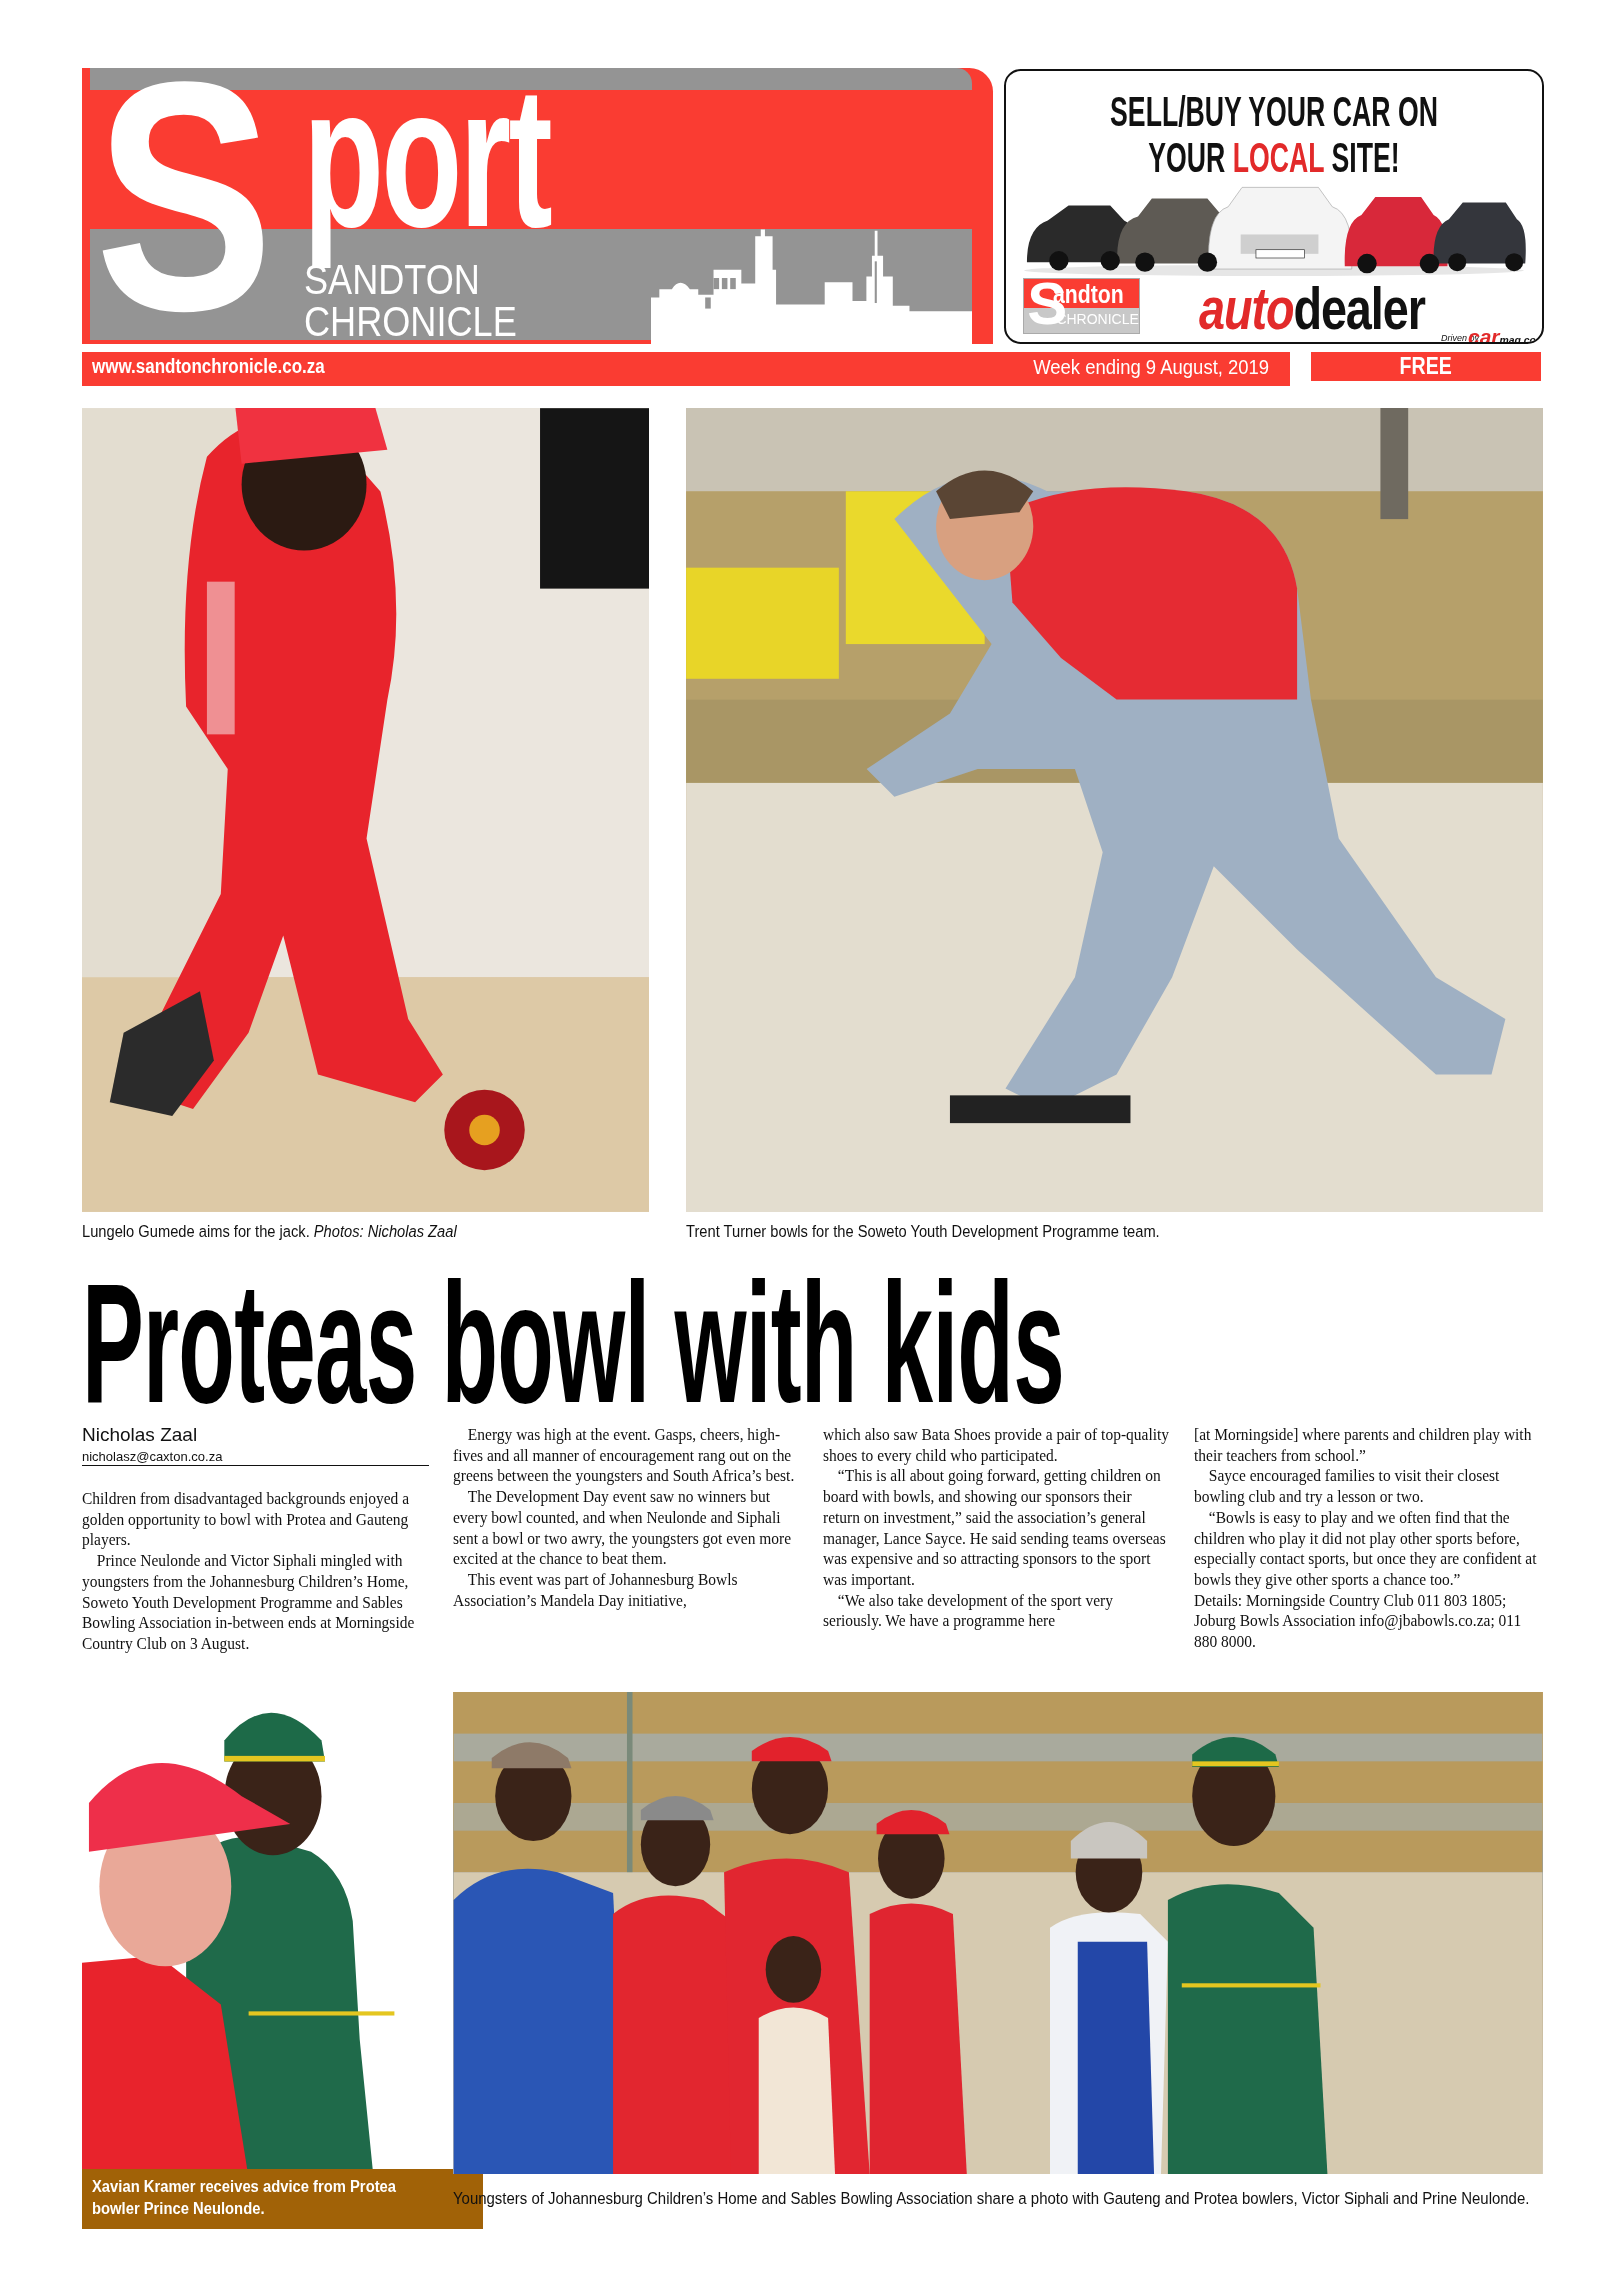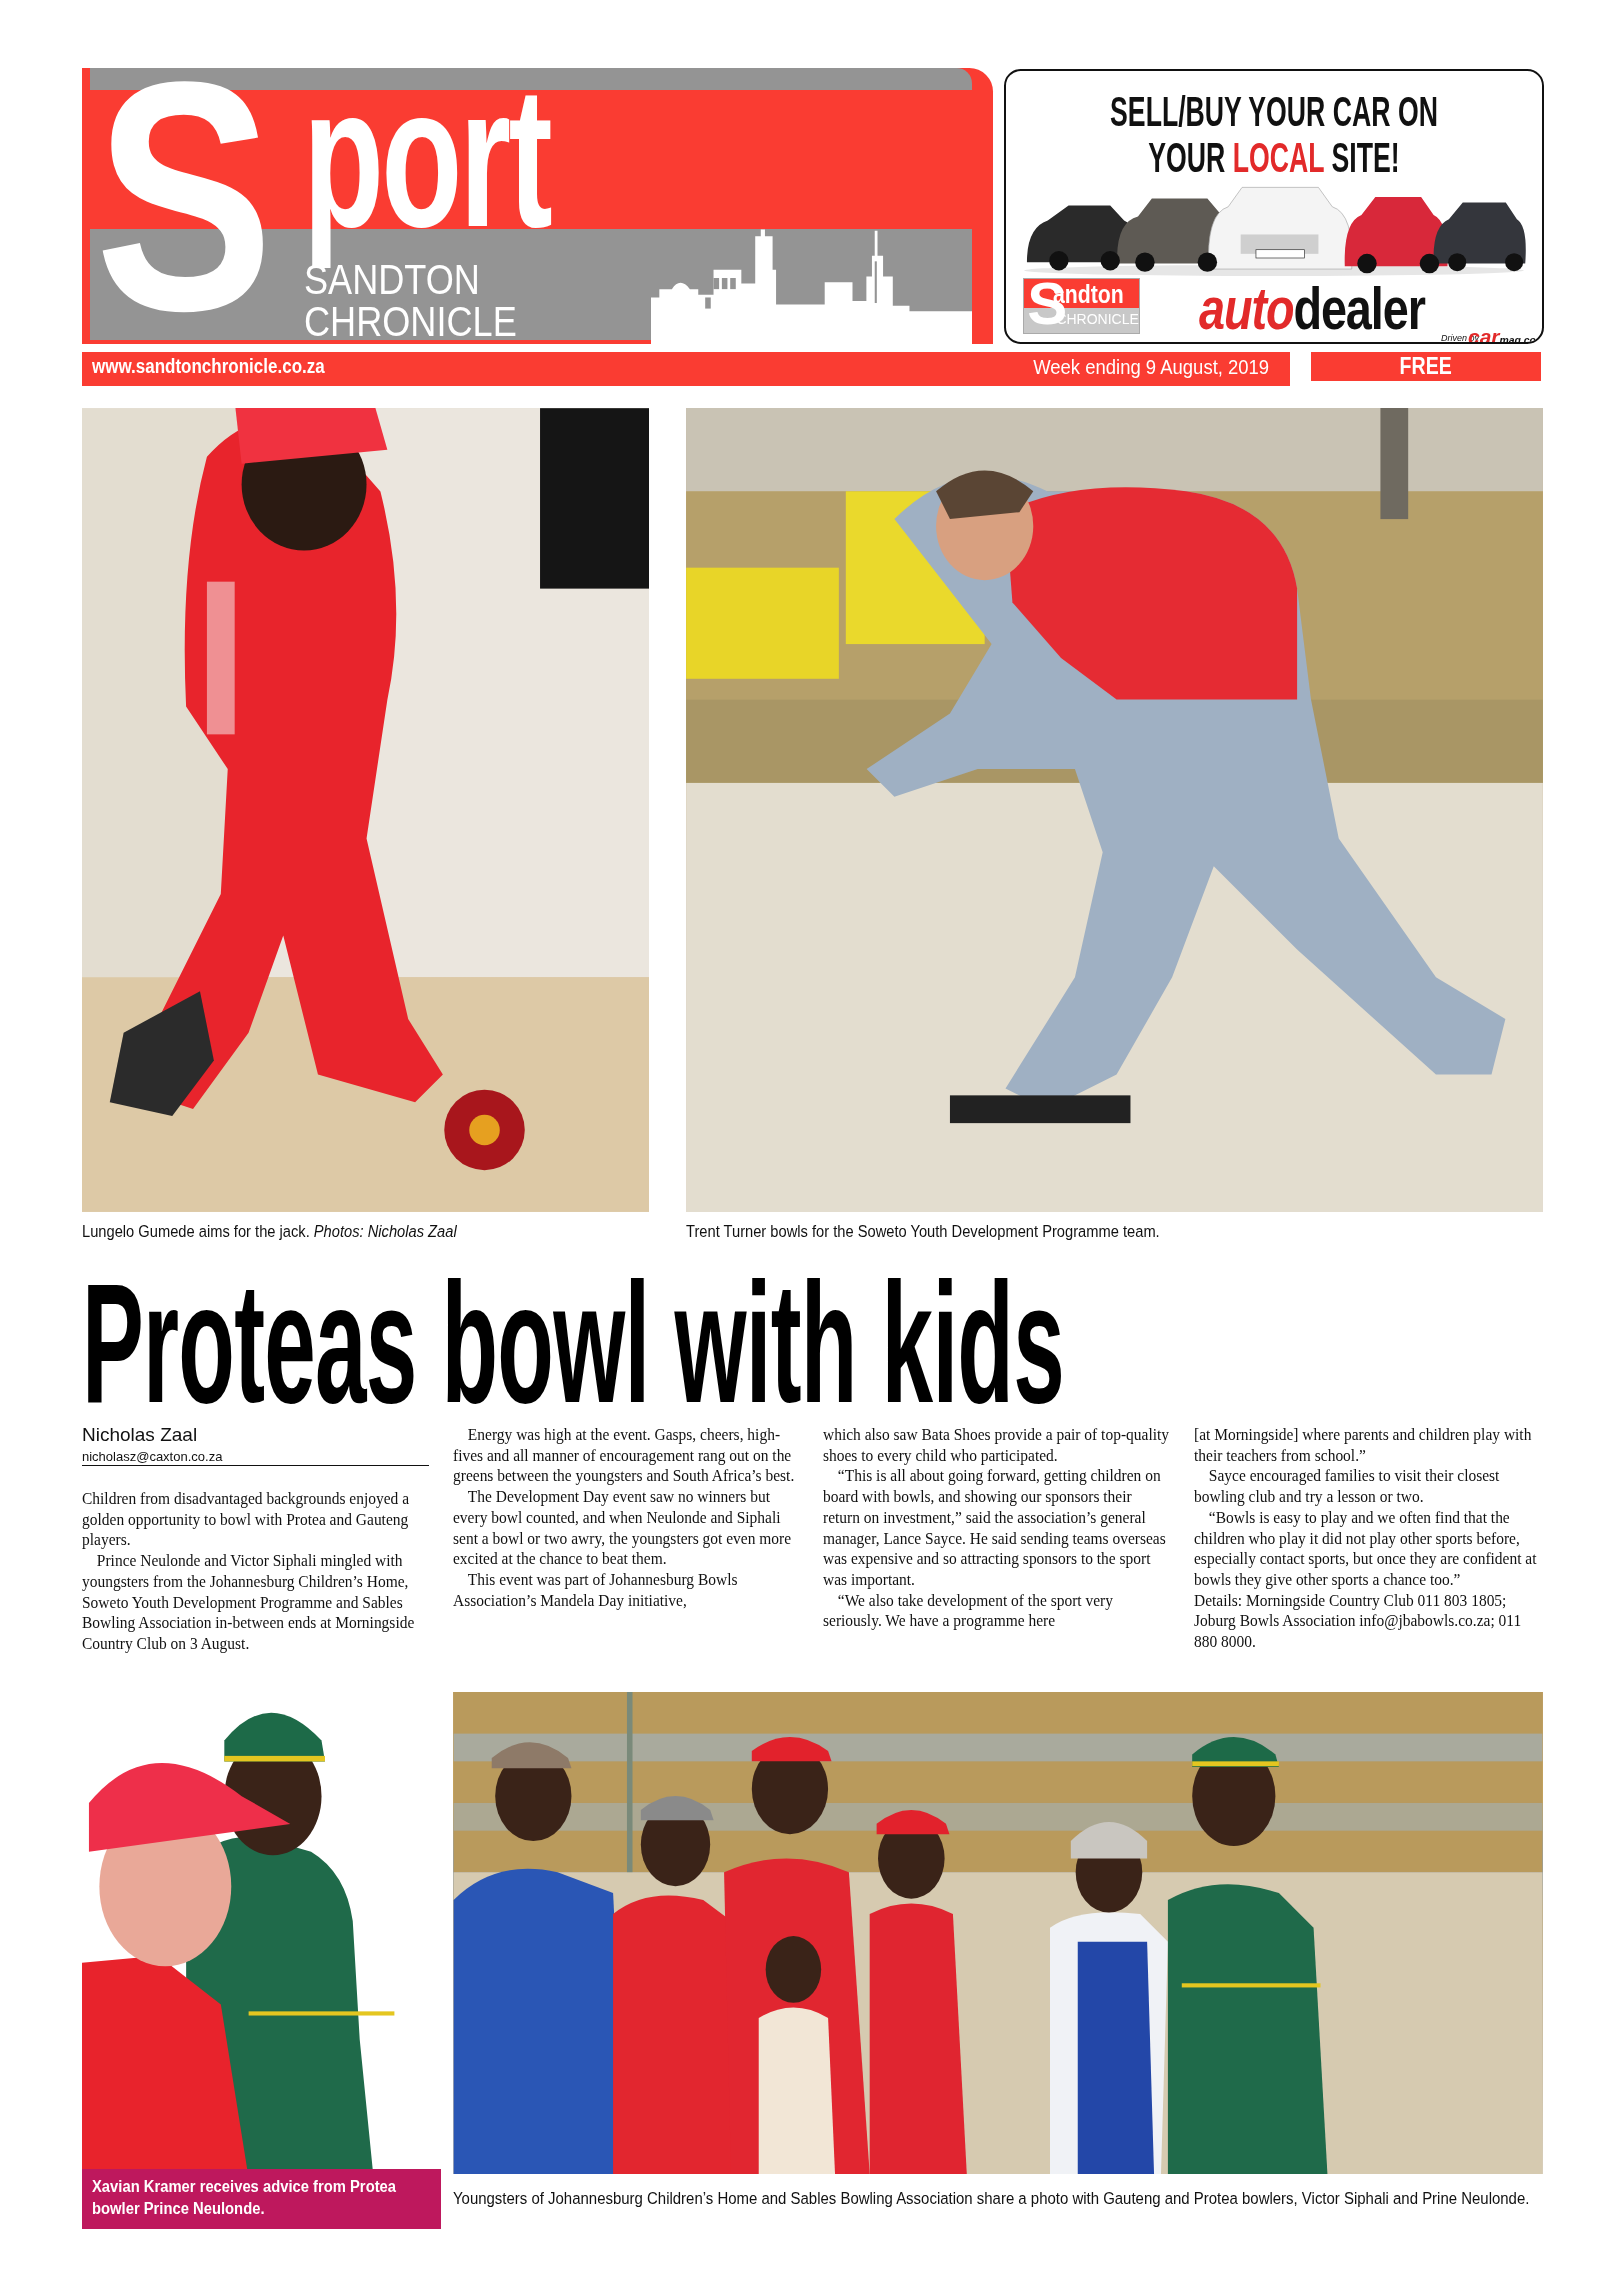--- a/index.html
+++ b/index.html
@@ -47,21 +47,21 @@
   .photo{overflow:hidden;}
   .photo1{left:82px;top:408px;width:567px;height:804px;background:linear-gradient(180deg,#e8e2d6 0%,#efe9df 45%,#dcc9a8 70%,#e8d7b8 100%);}
   .photo2{left:686px;top:408px;width:857px;height:804px;background:linear-gradient(180deg,#cdbfa8 0%,#bba56f 25%,#b9a56d 45%,#c9c0ad 60%,#e2dccf 100%);}
   .photo3{left:82px;top:1692px;width:361px;height:486px;background:#fff;}
   .photo4{left:453px;top:1692px;width:1090px;height:482px;background:linear-gradient(180deg,#bfa26a 0%,#c9a85f 22%,#8ea0b2 35%,#b3a27b 45%,#d9d0c0 100%);}
 
   
   .caption{font-size:16.7px;line-height:19.4px;color:#111;transform:scaleX(0.88);transform-origin:left top;white-space:nowrap;}
   .cap1{left:82px;top:1222px;}
   .cap2{left:686px;top:1222px;}
-  .cap-box{left:82px;top:2169px;width:359px;height:60px;background:#be185d;}
+  .cap-box{left:82px;top:2169px;width:359px;height:60px;background:#a16207;padding-left:42px;}
   .cap-box-text{left:9.7px;top:7px;font-weight:bold;font-size:17.4px;line-height:21.5px;color:#fff;width:389px;transform:scaleX(0.85);transform-origin:left top;}
   .cap4{left:453px;top:2188px;width:1263px;font-size:17.4px;line-height:21.5px;color:#111;transform:scaleX(0.86);transform-origin:left top;}
 
   
   .headline{left:82px;top:1256px;width:1666px;font-weight:bold;font-size:170px;line-height:174px;color:#000;transform:scaleX(0.545);transform-origin:left top;letter-spacing:-1.4px;white-space:nowrap;}
 
   
   .byline{left:82px;top:1424px;font-size:19px;color:#111;}
   .email{left:82px;top:1449px;font-size:13px;color:#111;}
   .rule{left:82px;top:1465px;width:347px;height:1.4px;background:#111;}

